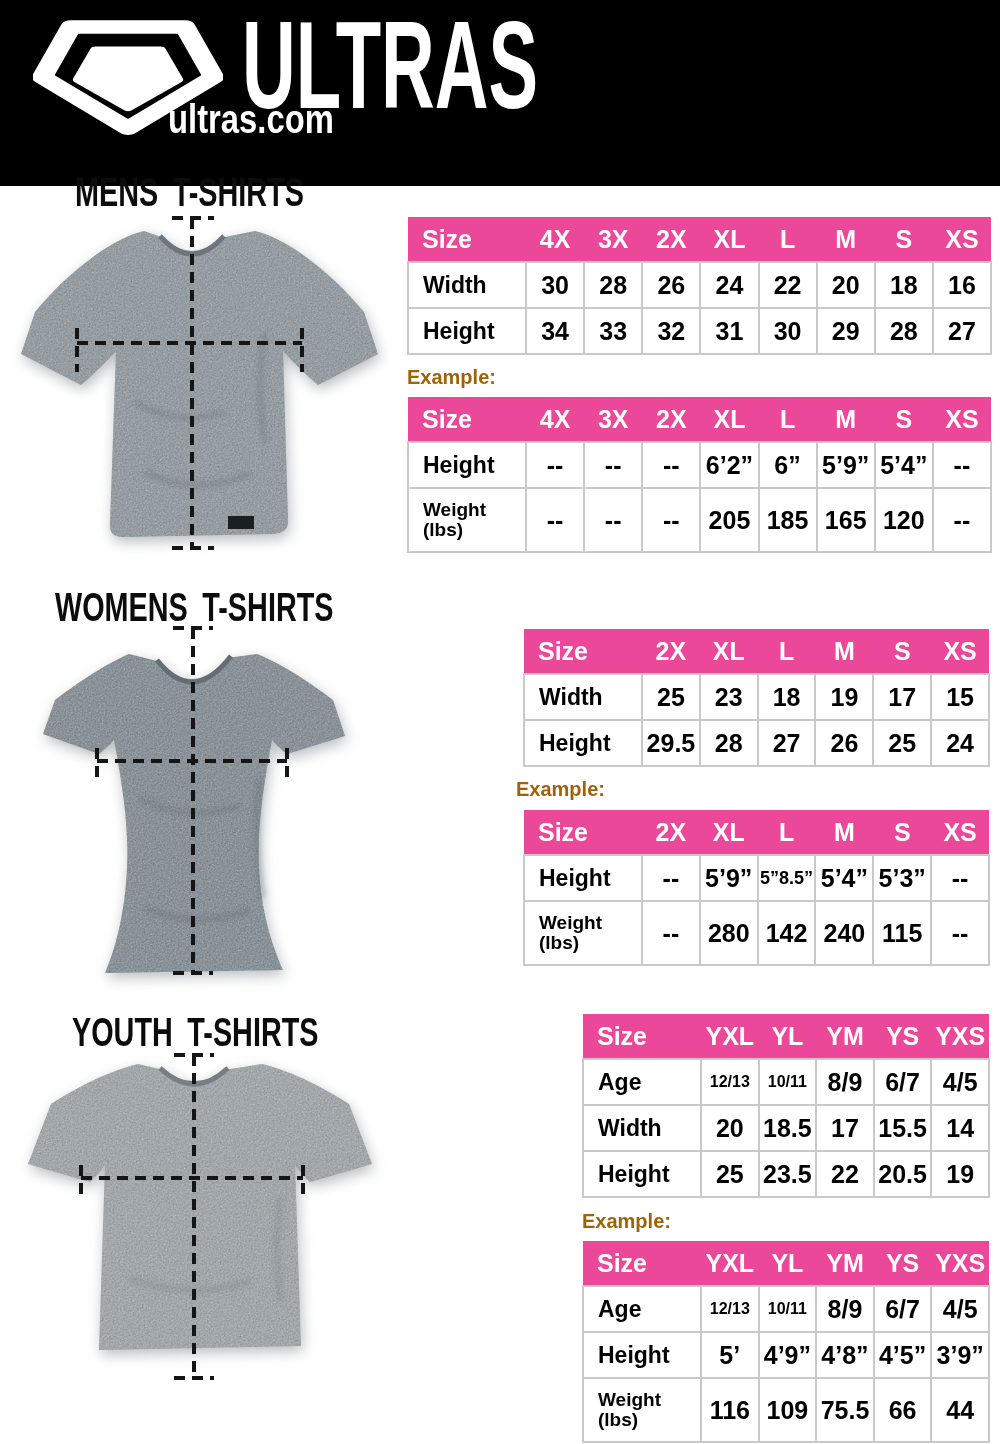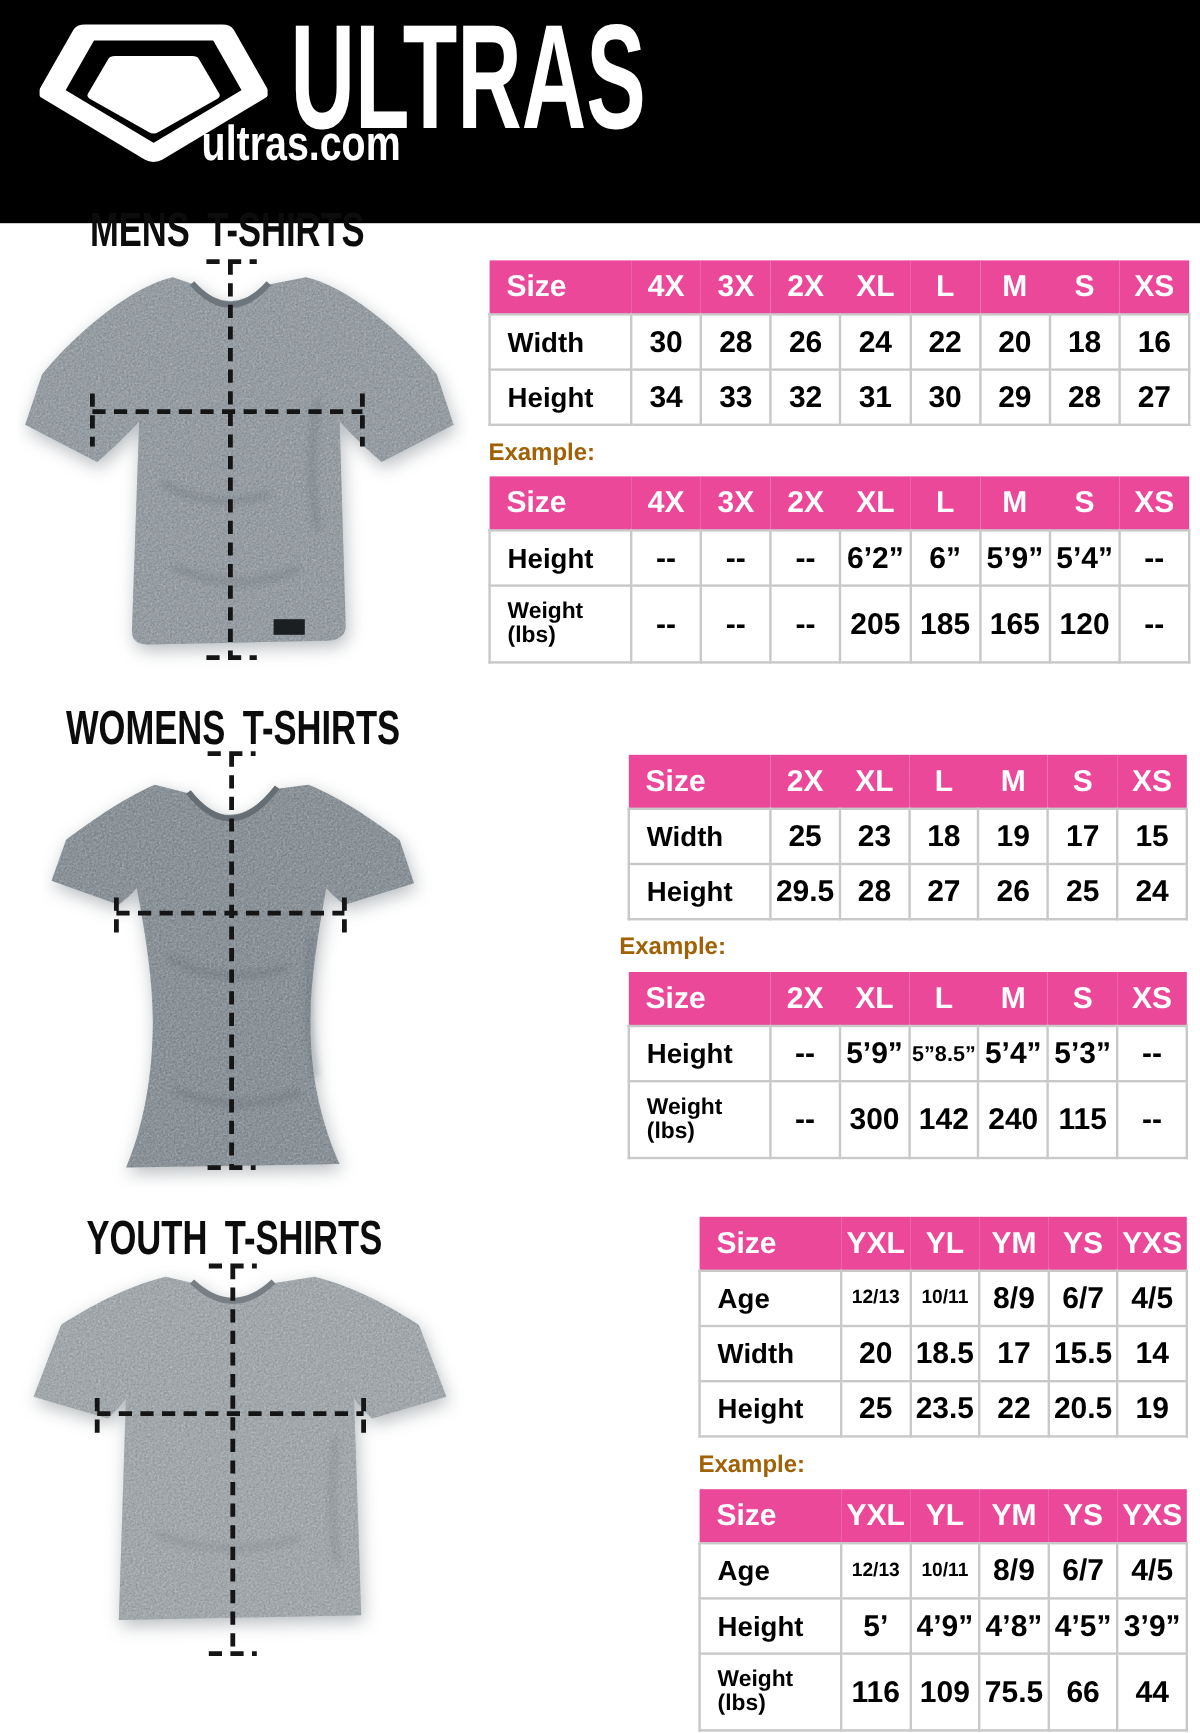--- a/index.html
+++ b/index.html
@@ -314,21 +314,21 @@
               <td>5’9”</td>
               <td class="xs">5”8.5”</td>
               <td>5’4”</td>
               <td>5’3”</td>
               <td>--</td>
             </tr>
             <tr class="r-weight">
               <th class="lbl-sm">Weight
 (lbs)</th>
               <td>--</td>
-              <td>300</td>
+              <td>280</td>
               <td>142</td>
               <td>240</td>
               <td>115</td>
               <td>--</td>
             </tr>
           </tbody>
         </table>
       </div>
   </section>
 

